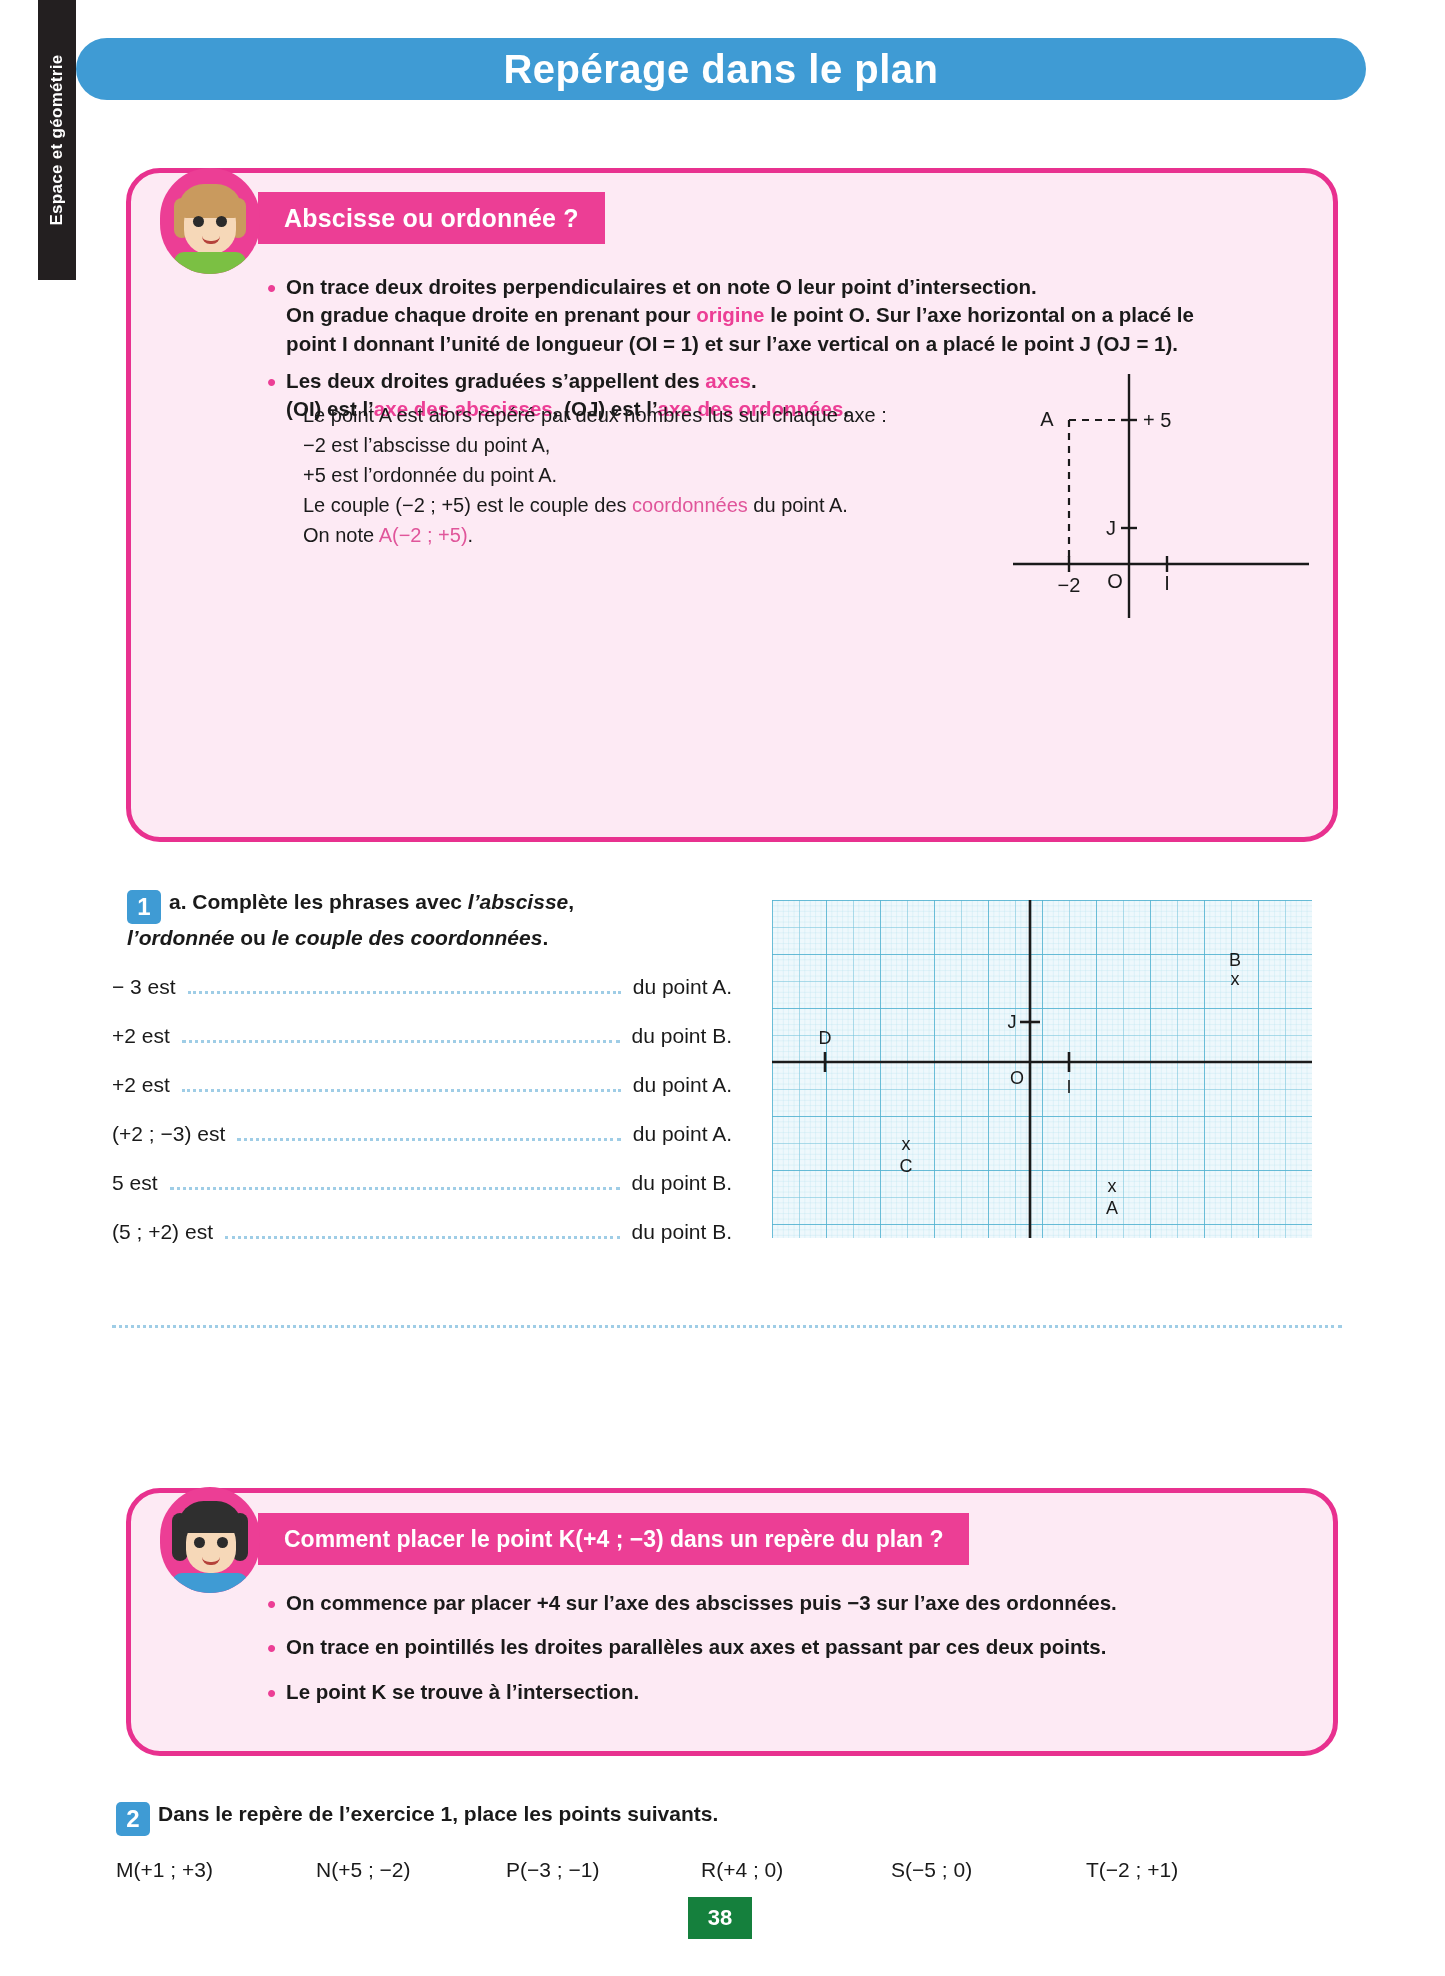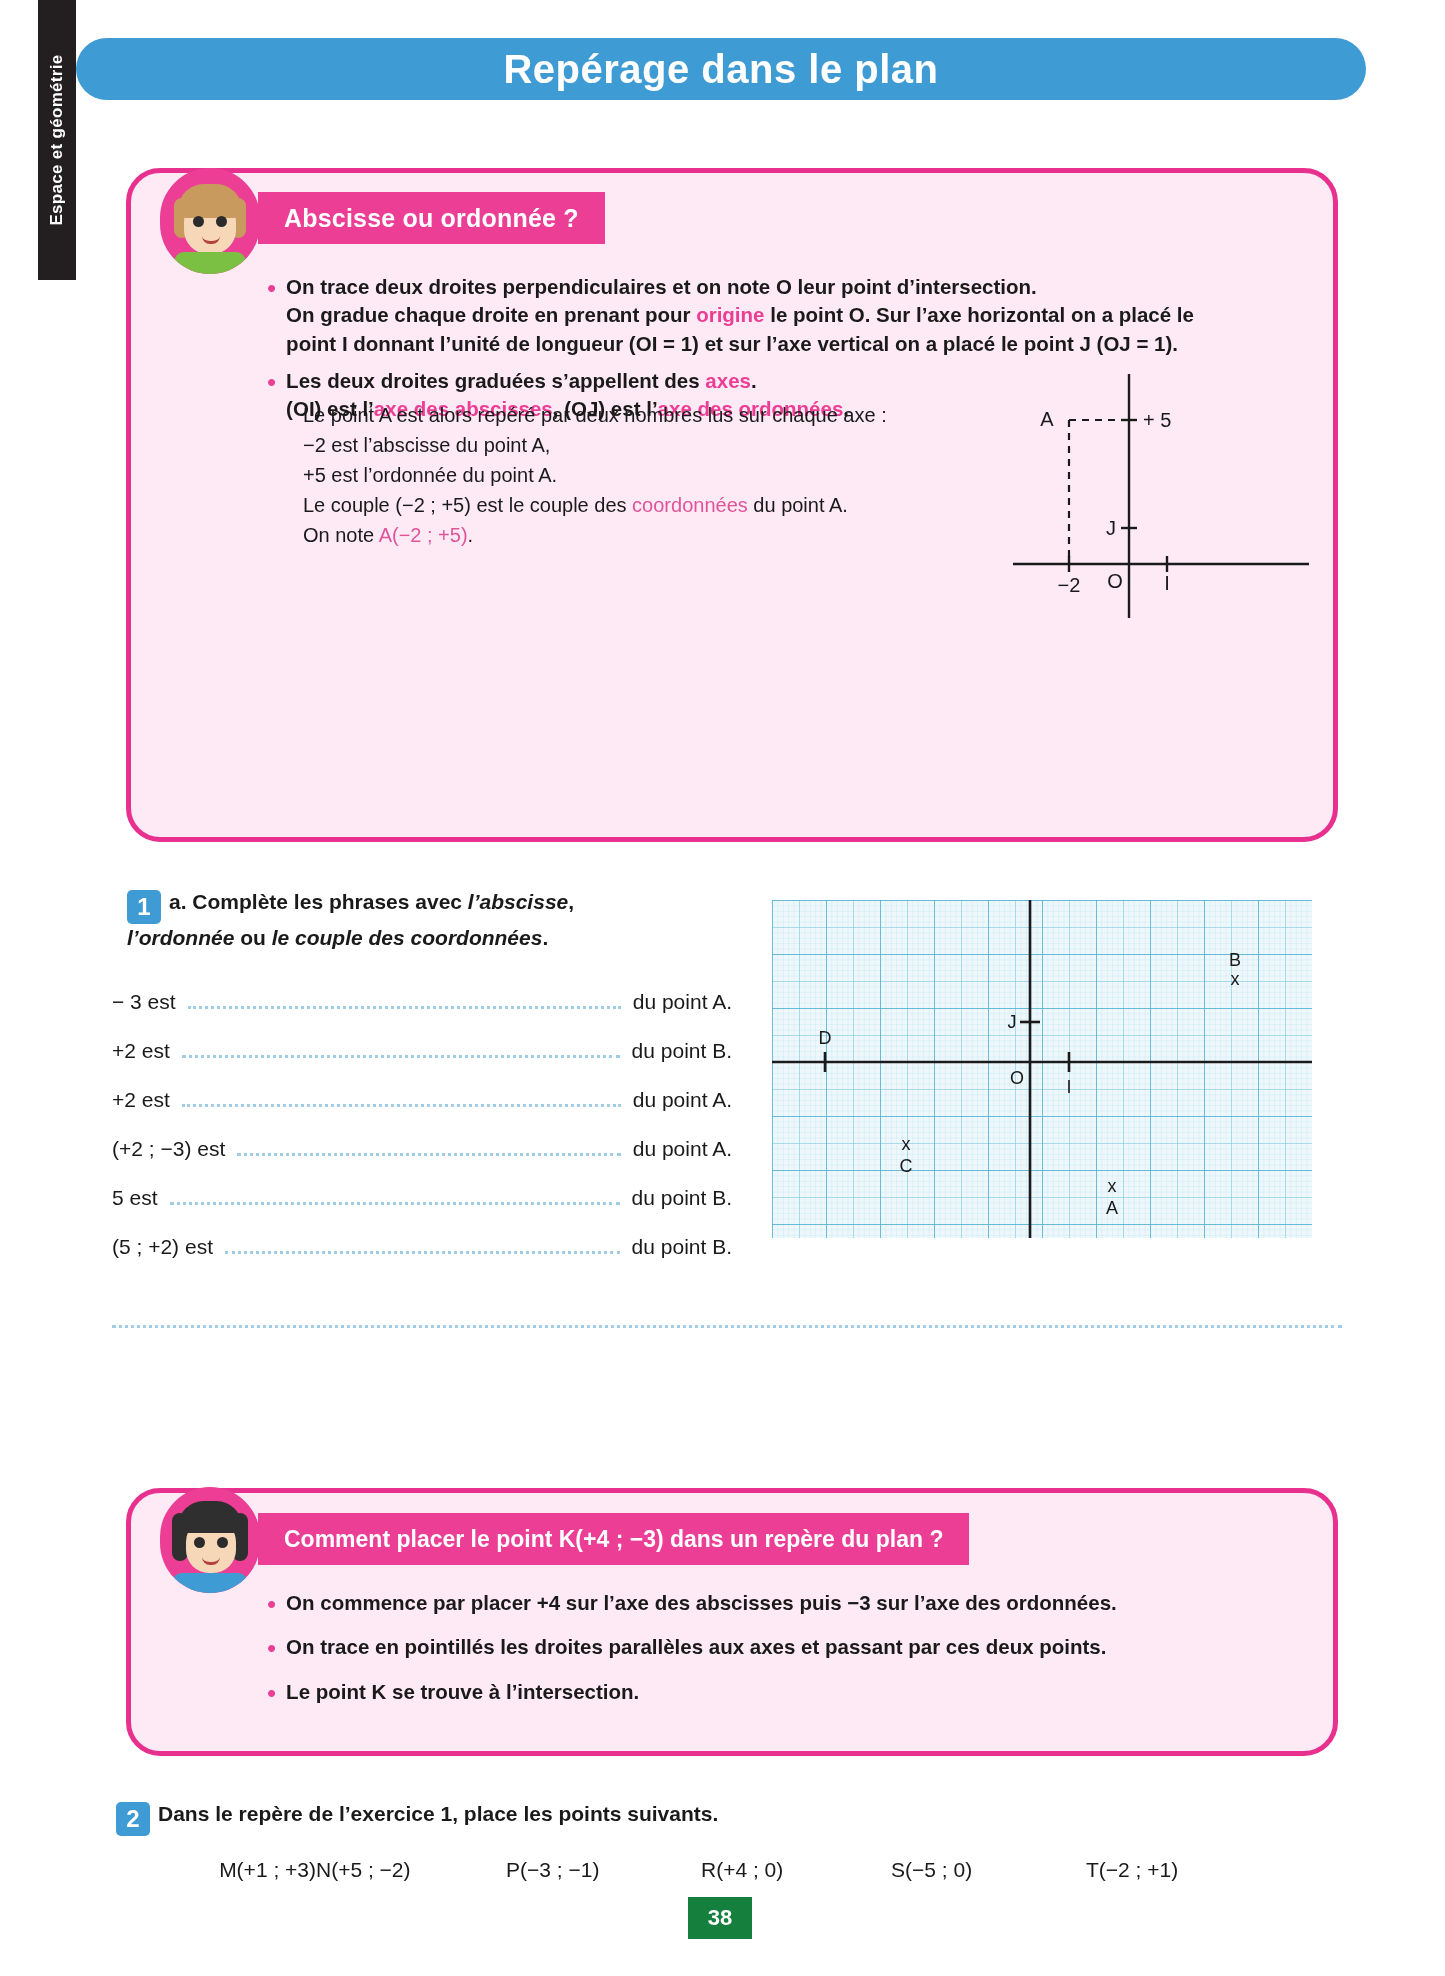--- a/index.html
+++ b/index.html
@@ -206,21 +206,21 @@
     margin-right: 8px;
   }
   .ex1-wrap {
     position: absolute;
     left: 112px; top: 888px;
     width: 620px;
   }
   .ex1-head {
     font-size: 21px; font-weight: bold; line-height: 1.38; margin-left: 15px;
   }
-  .ex1-lines { margin-top: 37px; }
+  .ex1-lines { margin-top: 22px; }
   .ex1-line {
     display: flex; align-items: baseline;
     font-size: 21px; margin-bottom: 25px;
   }
   .ex1-line .lead { white-space: nowrap; }
   .ex1-line .dots {
     flex: 1;
     border-bottom: 3px dotted #9fcde6;
     margin: 0 12px 0 12px;
     height: 14px;
@@ -282,21 +282,21 @@
     left: 116px; top: 1802px;
     width: 1240px;
   }
   .ex2-head { font-size: 21px; font-weight: bold; }
   .ex2-points {
     display: flex;
     margin-top: 22px;
     font-size: 21px;
   }
   .ex2-points span { display: inline-block; }
-  .pt0 { width: 200px; text-align: right; }
+  .pt0 { width: 200px; }
   .pt1 { width: 190px; }
   .pt2 { width: 195px; }
   .pt3 { width: 190px; }
   .pt4 { width: 195px; }
 
   
   .page-num {
     position: absolute;
     left: 688px; top: 1897px;
     width: 64px; height: 42px;

